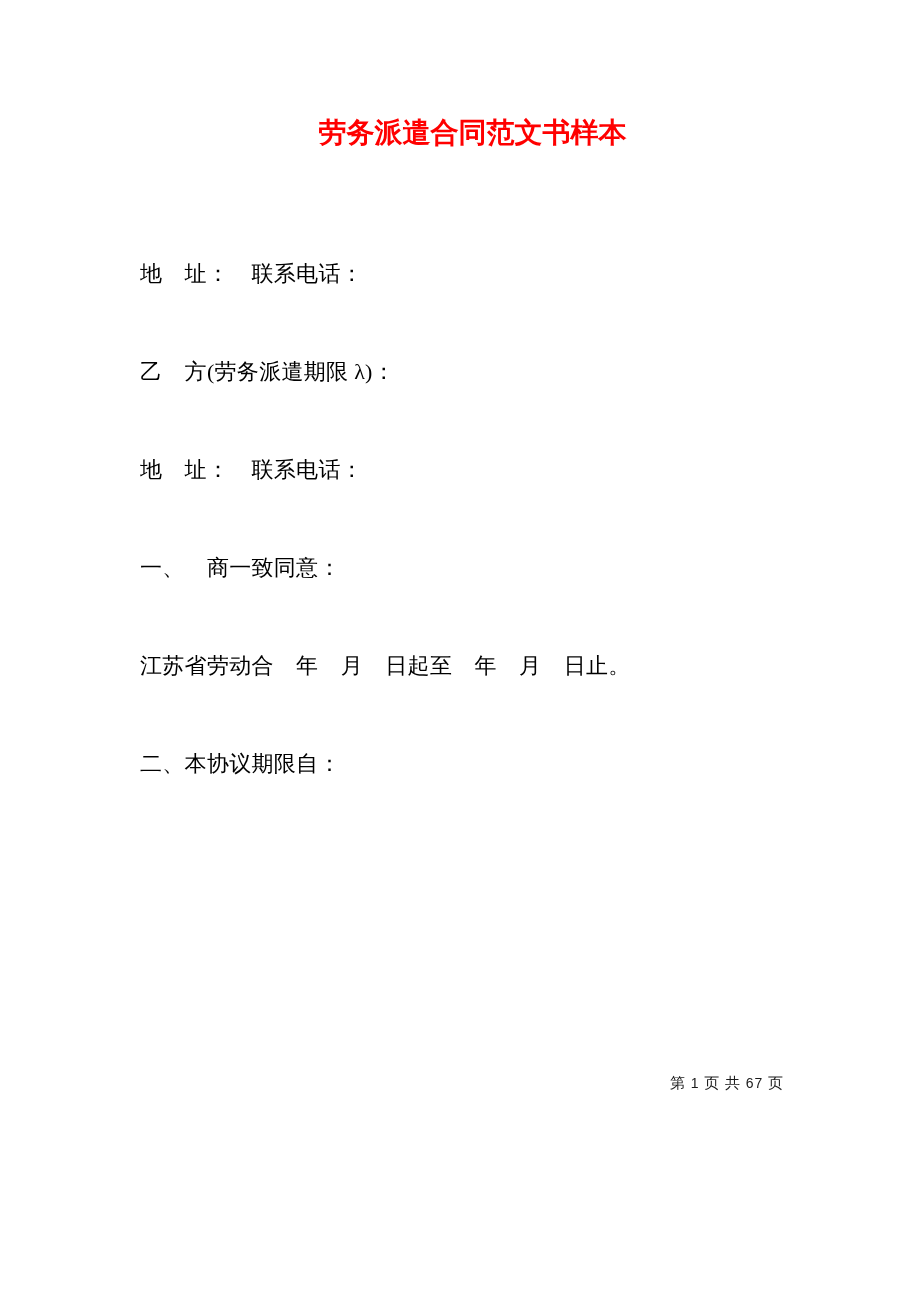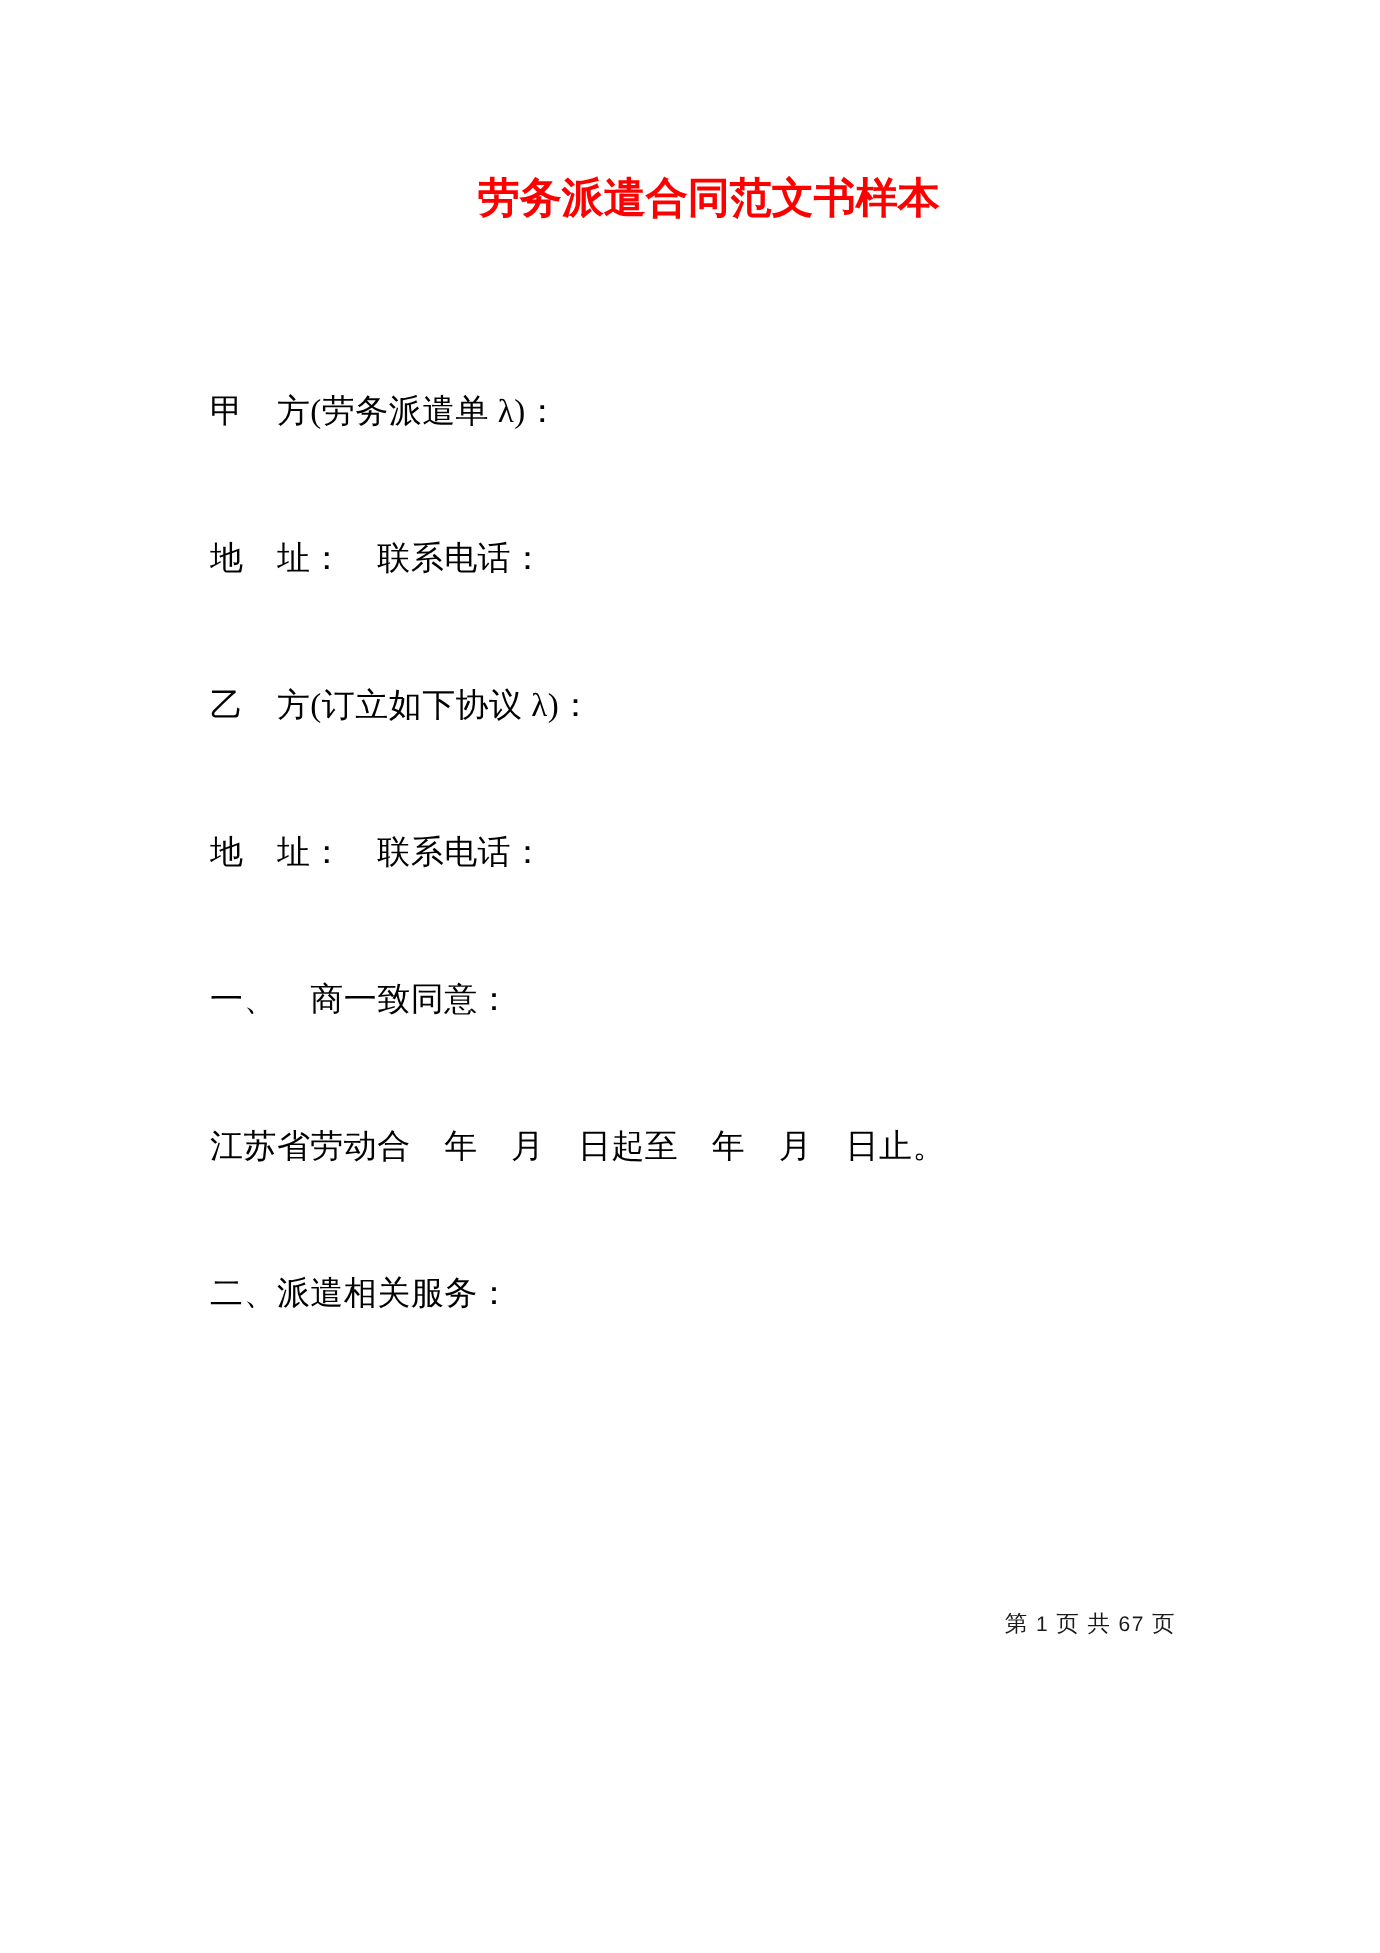--- a/index.html
+++ b/index.html
@@ -51,34 +51,33 @@
   }
 </style>
 </head>
 <body>
 
 <div class="page">
   <div class="content">
 
     <h1 class="doc-title" style="color: rgb(255, 0, 0);">劳务派遣合同范文书样本</h1>
 
-    <p class="doc-line">甲　方(劳务派遣单 λ)：</p>
 
     <p class="doc-line">地　址：　联系电话：</p>
 
-    <p class="doc-line">乙　方(订立如下协议 λ)：</p>
+    <p class="doc-line">乙　方(劳务派遣期限 λ)：</p>
 
     <p class="doc-line">地　址：　联系电话：</p>
 
 
     <p class="doc-line">一、　商一致同意：</p>
 
     <p class="doc-line">江苏省劳动合　年　月　日起至　年　月　日止。</p>
 
-    <p class="doc-line">二、派遣相关服务：</p>
+    <p class="doc-line">二、本协议期限自：</p>
 
   </div>
 
   <div class="page-footer">
     <span>第</span>
     <span class="num">1</span>
     <span>页</span>
     <span>共</span>
     <span class="num">67</span>
     <span>页</span>

